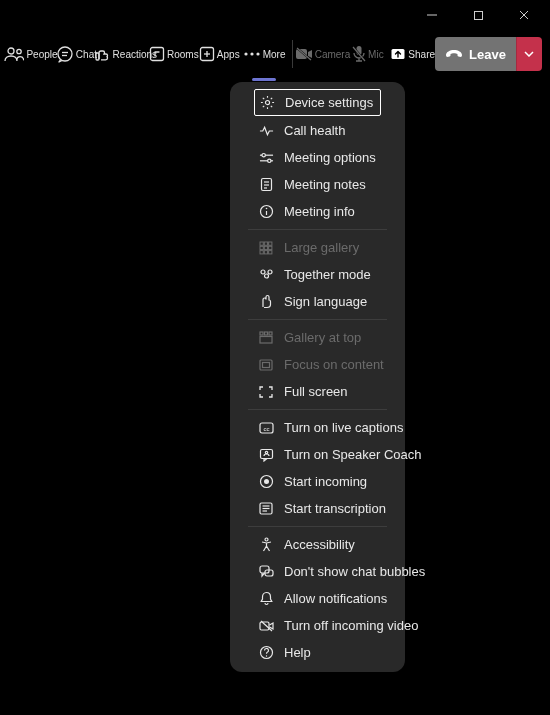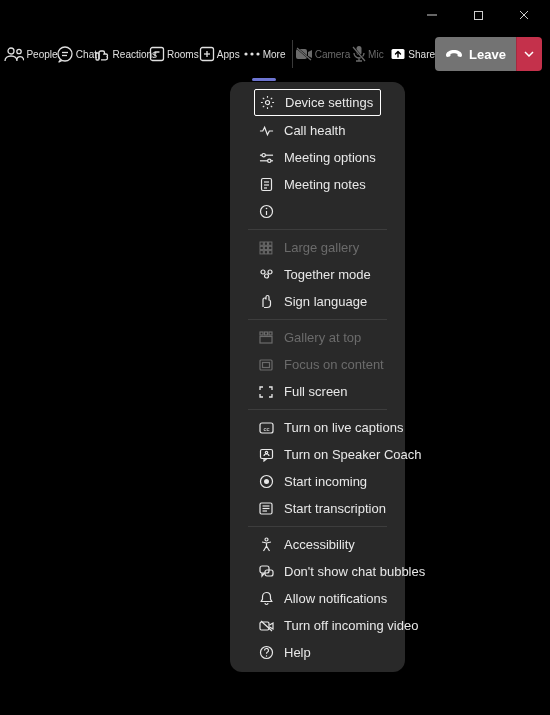--- a/index.html
+++ b/index.html
@@ -324,20 +324,21 @@
       <span class="mlabel">Meeting notes</span>
     </div>
     <div class="mitem">
       <span class="mico">
         <svg width="15" height="15" viewBox="0 0 15 15" fill="none" stroke="currentColor" stroke-width="1.2">
           <circle cx="7.5" cy="7.5" r="6"></circle>
             <line x1="7.5" y1="7" x2="7.5" y2="11"></line>
             <circle cx="7.5" cy="4.5" r="0.8" fill="currentColor" stroke="none"></circle>
         </svg>
       </span>
+      <span class="mlabel">Meeting info</span>
     </div>
   </div>
 
   <div class="mdiv"></div>
 
   <div class="mgroup">
     <div class="mitem dis">
       <span class="mico">
         <svg width="14" height="14" viewBox="0 0 14 14" fill="none" stroke="currentColor" stroke-width="1">
           <rect x="1" y="1" width="3.3" height="3.3"></rect>

